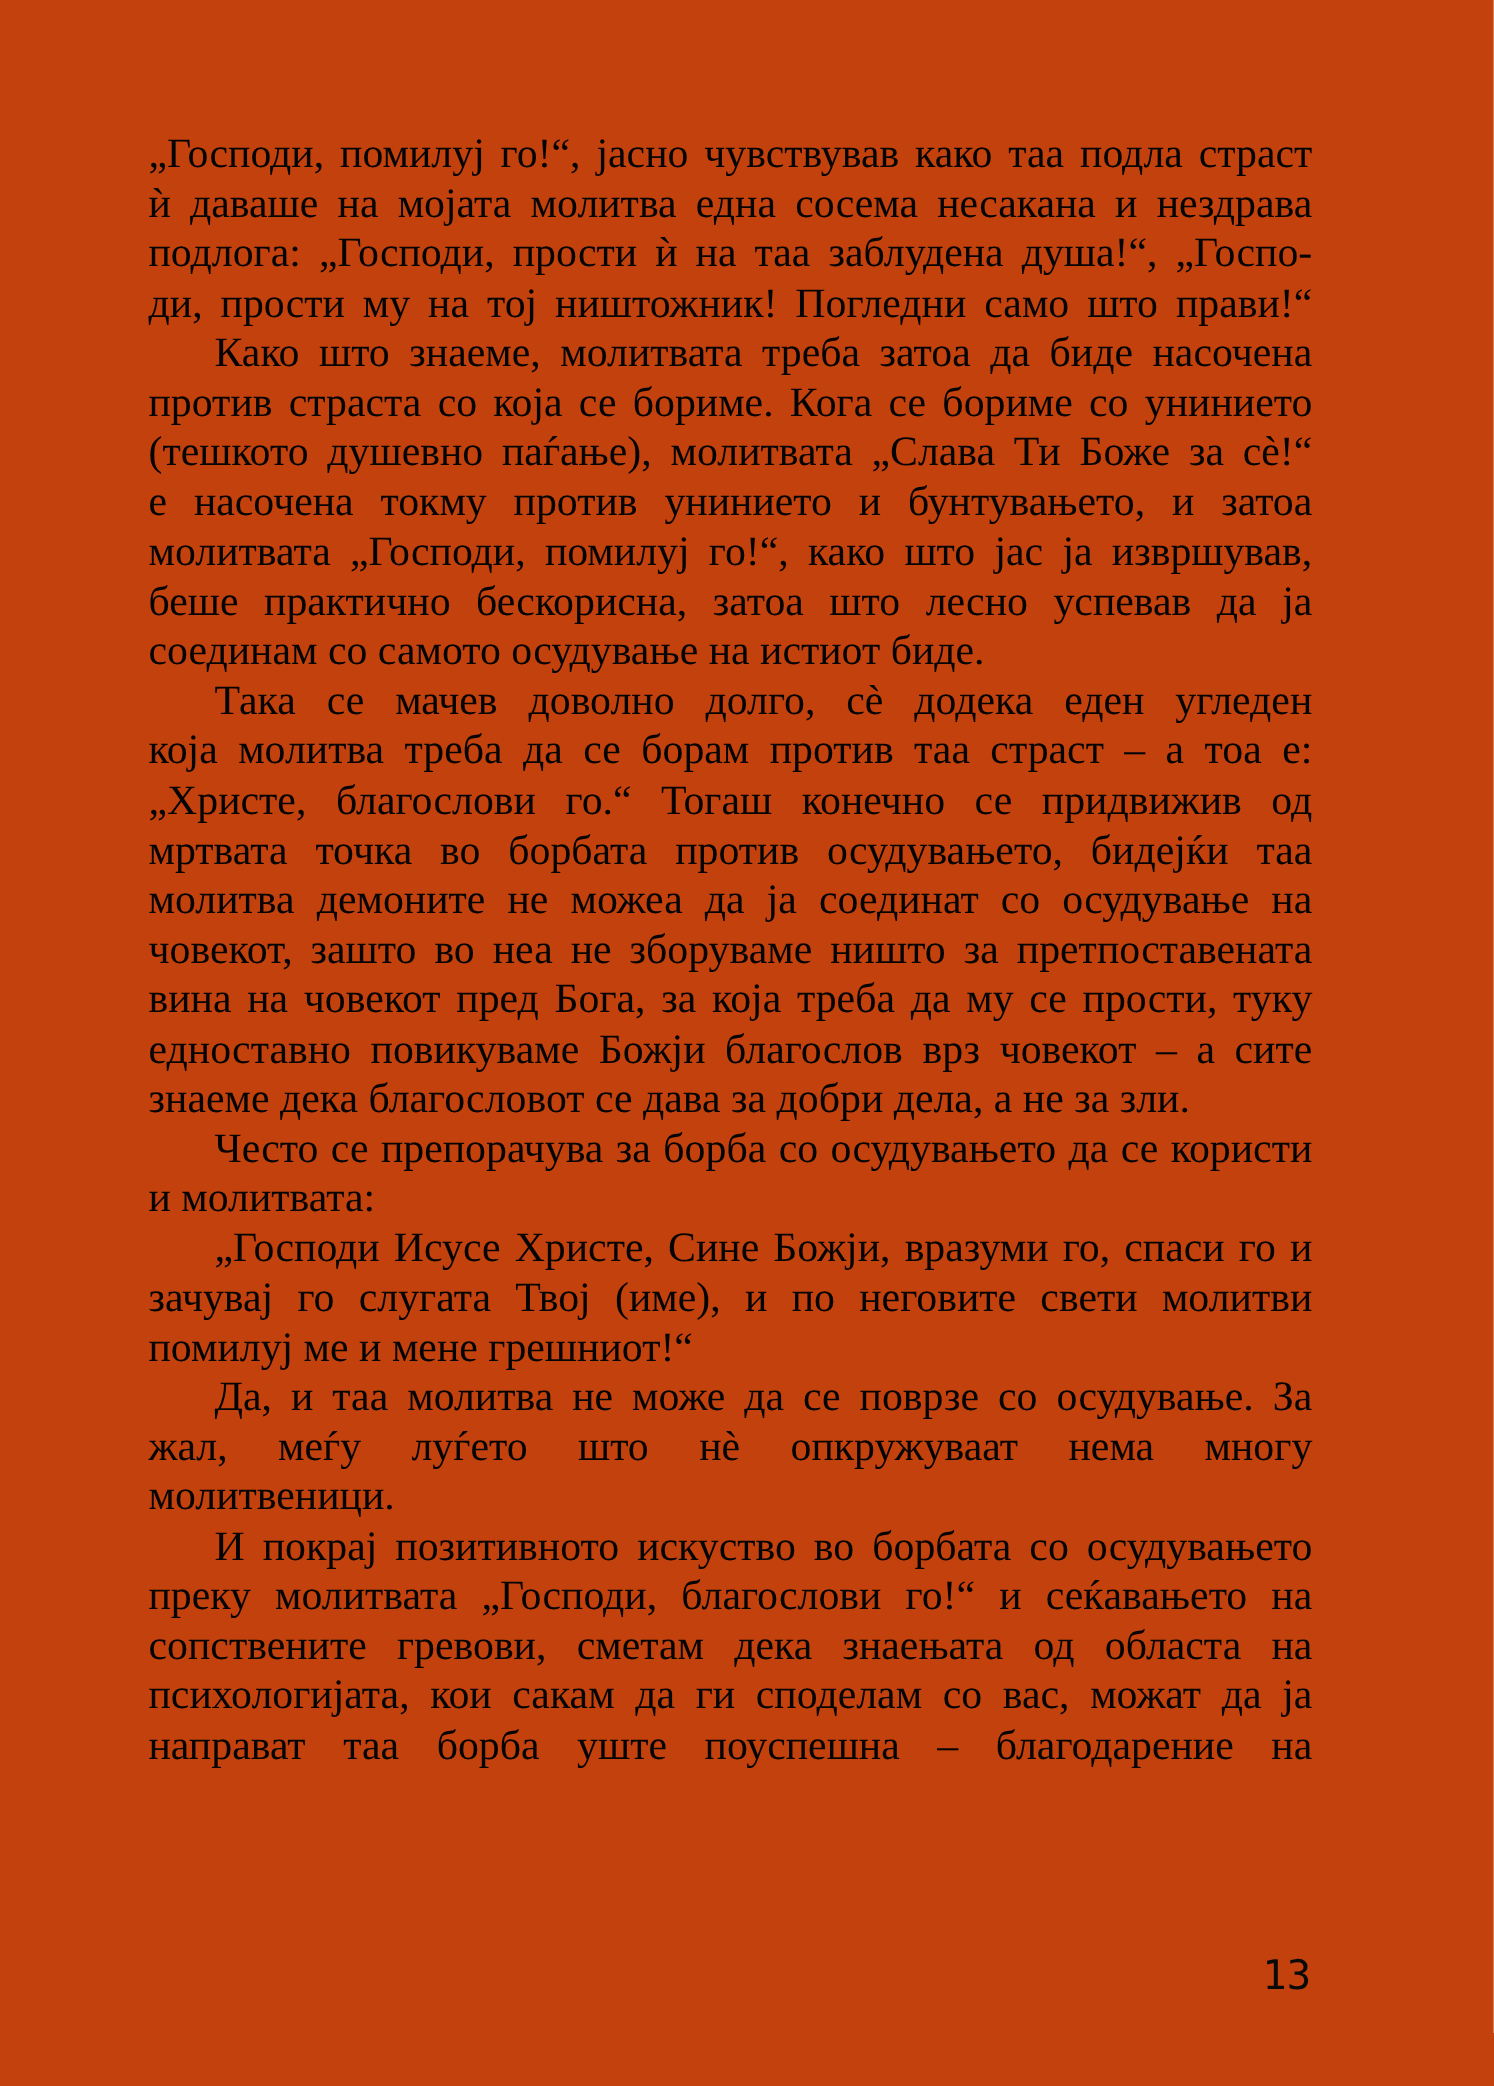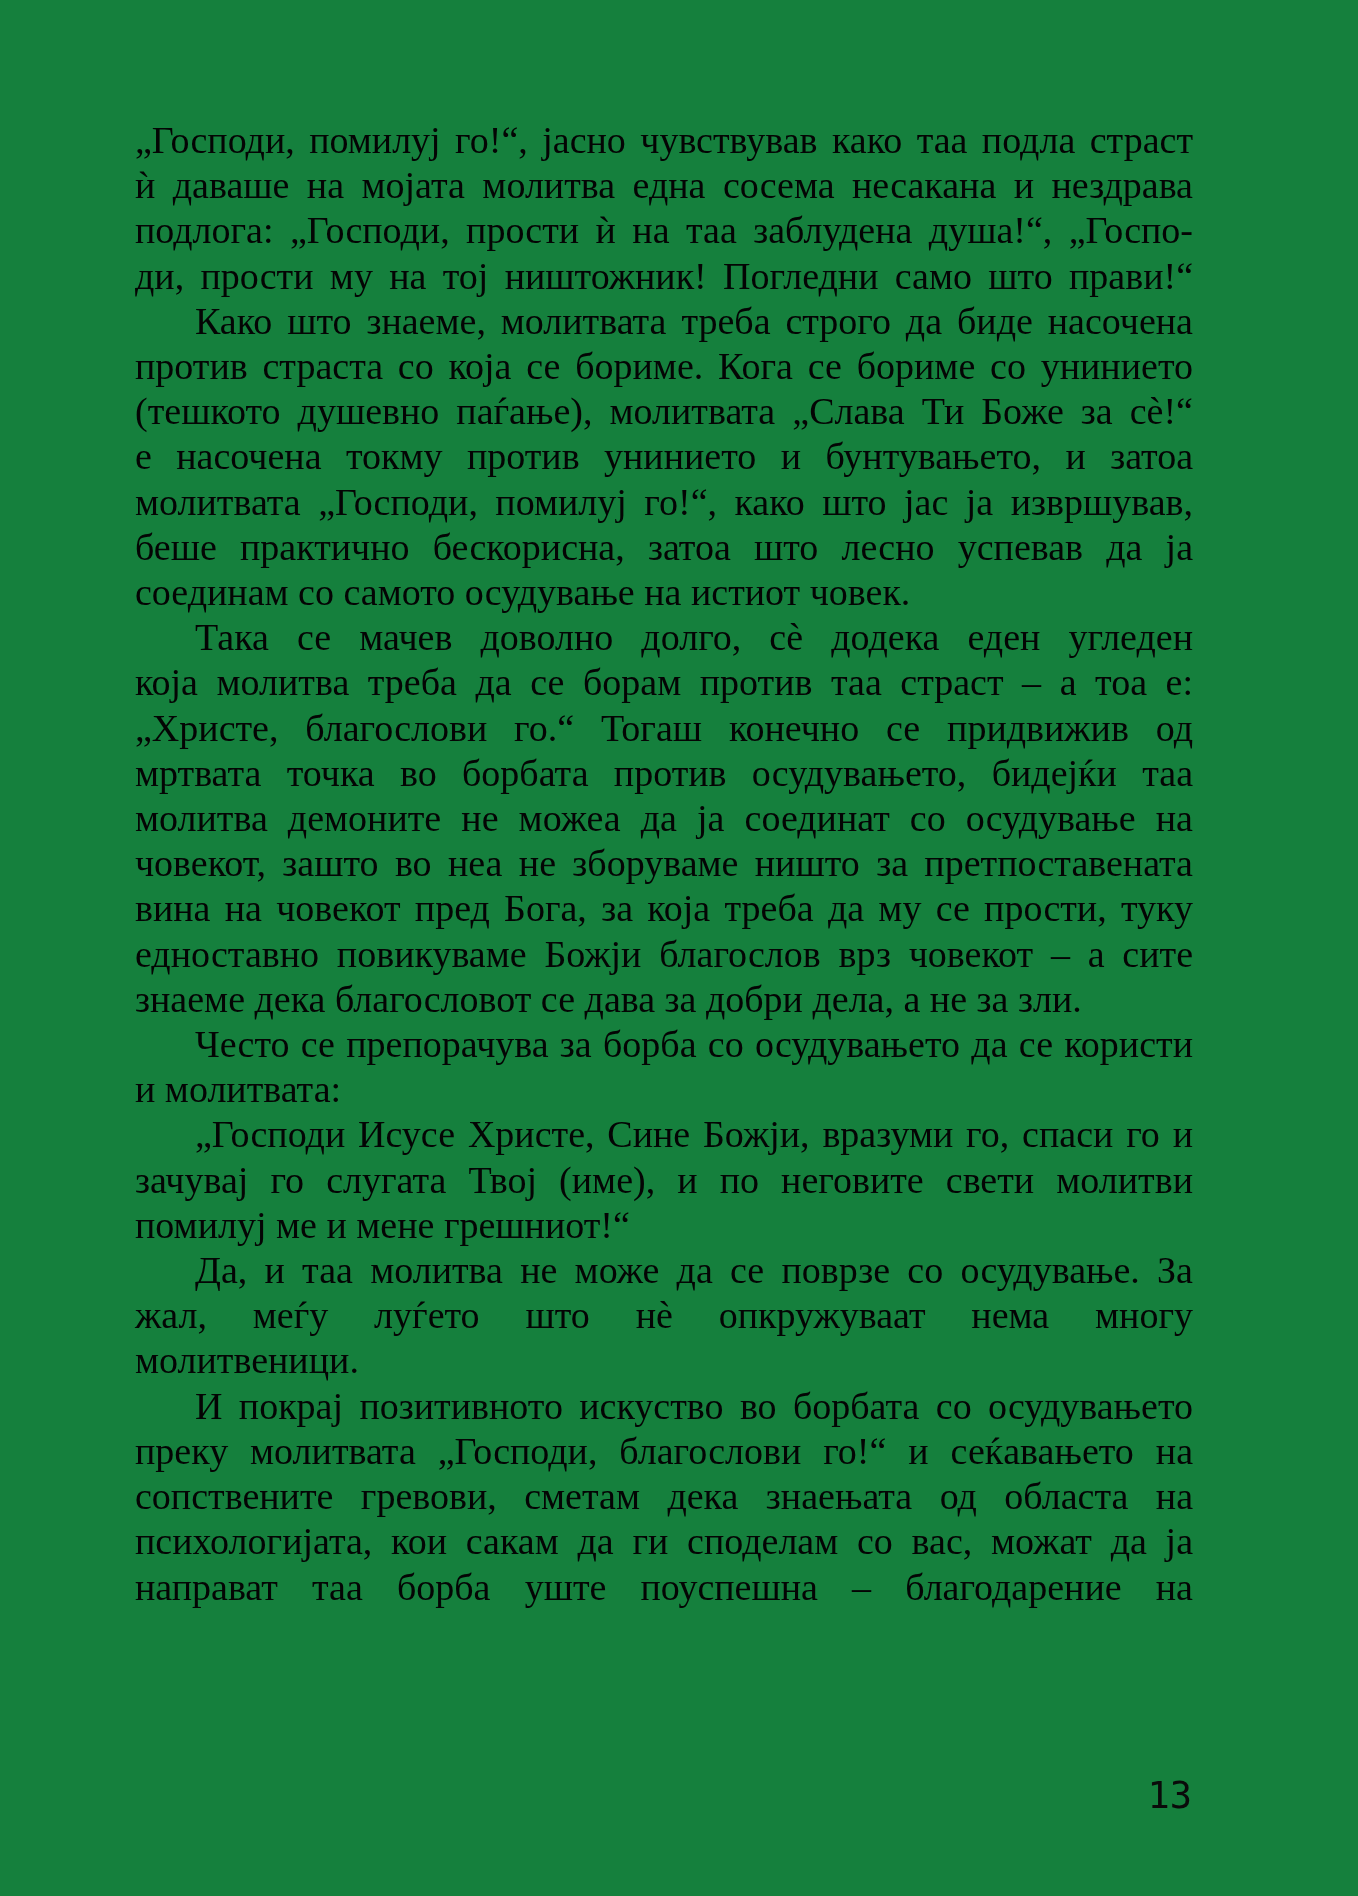--- a/index.html
+++ b/index.html
@@ -4,21 +4,21 @@
 <style>
   html, body {
     margin: 0;
     padding: 0;
     background: #ffffff;
   }
   .page {
     position: relative;
     width: 1358px;
     height: 1896px;
-    background: #15803d;
+    background: #c2410c;
     overflow: hidden;
   }
   .text-block {
     position: absolute;
     left: 135px;
     top: 118px;
     width: 1058px;
     font-family: "Liberation Serif", "DejaVu Serif", serif;
     font-size: 38px;
     line-height: 45.2px;
@@ -57,27 +57,27 @@
 
 <div class="page">
   <div class="text-block">
       <p class="para justify-last">
         <span class="line">„Господи, помилуј го!“, јасно чувствував како таа подла страст</span>
         <span class="line">ѝ даваше на мојата молитва една сосема несакана и нездрава</span>
         <span class="line">подлога: „Господи, прости ѝ на таа заблудена душа!“, „Госпо-</span>
         <span class="line">ди, прости му на тој ништожник! Погледни само што прави!“</span>
       </p>
       <p class="para indent">
-        <span class="line">Како што знаеме, молитвата треба строго да биде насочена</span>
+        <span class="line">Како што знаеме, молитвата треба затоа да биде насочена</span>
         <span class="line">против страста со која се бориме. Кога се бориме со унинието</span>
         <span class="line">(тешкото душевно паѓање), молитвата „Слава Ти Боже за сѐ!“</span>
         <span class="line">е насочена токму против унинието и бунтувањето, и затоа</span>
         <span class="line">молитвата „Господи, помилуј го!“, како што јас ја извршував,</span>
         <span class="line">беше практично бескорисна, затоа што лесно успевав да ја</span>
-        <span class="line">соединам со самото осудување на истиот човек.</span>
+        <span class="line">соединам со самото осудување на истиот биде.</span>
       </p>
       <p class="para indent">
         <span class="line">Така се мачев доволно долго, сѐ додека еден угледен</span>
         <span class="line">која молитва треба да се борам против таа страст – а тоа е:</span>
         <span class="line">„Христе, благослови го.“ Тогаш конечно се придвижив од</span>
         <span class="line">мртвата точка во борбата против осудувањето, бидејќи таа</span>
         <span class="line">молитва демоните не можеа да ја соединат со осудување на</span>
         <span class="line">човекот, зашто во неа не зборуваме ништо за претпоставената</span>
         <span class="line">вина на човекот пред Бога, за која треба да му се прости, туку</span>
         <span class="line">едноставно повикуваме Божји благослов врз човекот – а сите</span>

